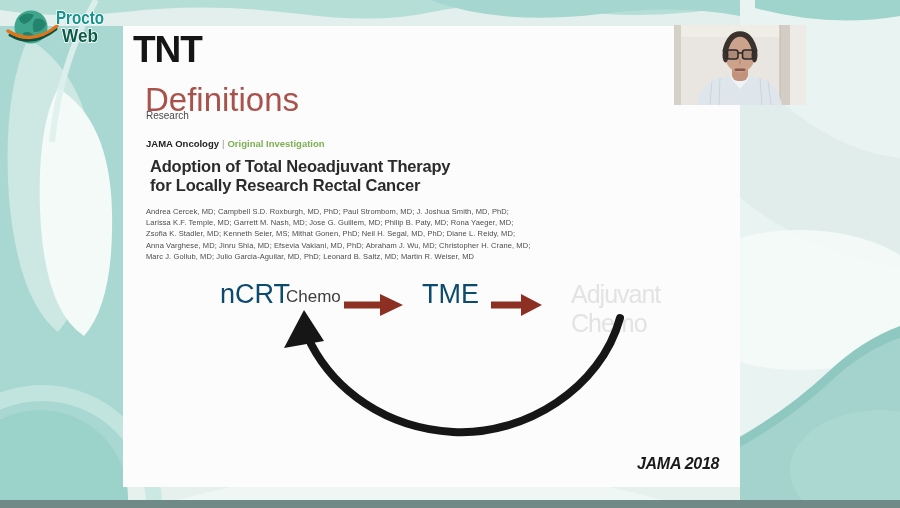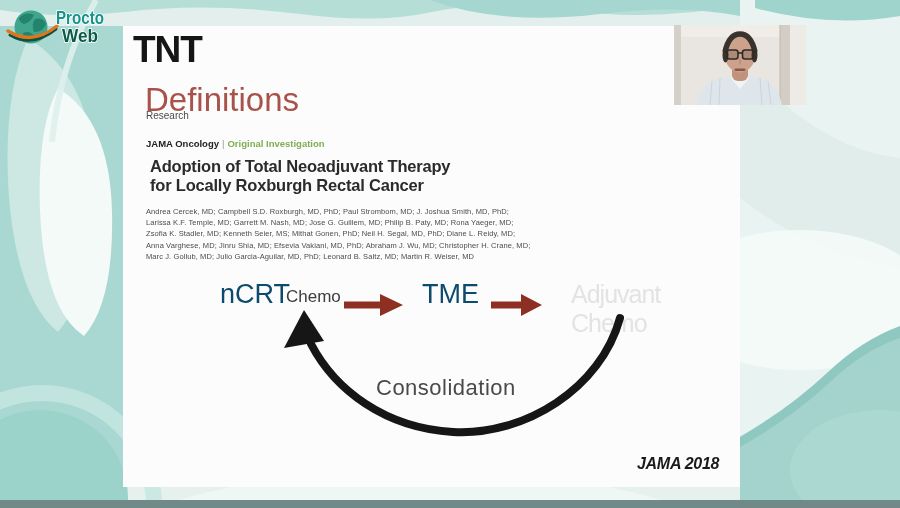--- a/index.html
+++ b/index.html
@@ -124,21 +124,21 @@
     <h2 class="slide-subtitle">Definitions</h2>
 
     <div class="kicker">Research</div>
 
     <div class="journal-line">
       <span class="journal">JAMA Oncology</span><span class="sep">|</span><span class="article-type">Original Investigation</span>
     </div>
 
     <p class="paper-title">
       <span>Adoption of Total Neoadjuvant Therapy</span><br>
-      <span>for Locally Roxburgh Rectal Cancer</span>
+      <span>for Locally Research Rectal Cancer</span>
     </p>
 
     <div class="authors">
       <div>Andrea Cercek, MD; Campbell S.D. Roxburgh, MD, PhD; Paul Strombom, MD; J. Joshua Smith, MD, PhD;</div>
       <div>Larissa K.F. Temple, MD; Garrett M. Nash, MD; Jose G. Guillem, MD; Philip B. Paty, MD; Rona Yaeger, MD;</div>
       <div>Zsofia K. Stadler, MD; Kenneth Seier, MS; Mithat Gonen, PhD; Neil H. Segal, MD, PhD; Diane L. Reidy, MD;</div>
       <div>Anna Varghese, MD; Jinru Shia, MD; Efsevia Vakiani, MD, PhD; Abraham J. Wu, MD; Christopher H. Crane, MD;</div>
       <div>Marc J. Gollub, MD; Julio Garcia-Aguilar, MD, PhD; Leonard B. Saltz, MD; Martin R. Weiser, MD</div>
     </div>
 
@@ -151,21 +151,20 @@
     <svg class="arrow2" width="52" height="24" viewBox="0 0 52 24">
       <polygon points="0,8.5 30,8.5 30,1 51,12 30,23 30,15.5 0,15.5" style="fill:var(--accent-arrow,#8e2f23)"></polygon>
     </svg>
     <span class="step step-adj">Adjuvant Chemo</span>
 
     <svg class="curve-svg" width="617" height="461" viewBox="0 0 617 461">
       <path d="M 497 292 C 478 362, 402 410, 330 406 C 262 402 212 364 188 318" fill="none" style="stroke:var(--curve-black,#161616)" stroke-width="8" stroke-linecap="round"></path>
       <polygon points="181,284 161,322 201,315" style="fill:var(--curve-black,#161616)"></polygon>
     </svg>
 
-    <span class="loop-label">Consolidation</span>
 
     <span class="citation">JAMA 2018</span>
   </div>
 
   <div class="webcam">
     <svg width="132" height="80" viewBox="0 0 132 80">
       <rect width="132" height="80" fill="#e9e6e1"></rect>
       <rect width="132" height="12" fill="#f1efe9" opacity="0.8"></rect>
       <rect x="0" width="7" height="80" fill="#d5d0c8"></rect>
       <rect x="106" width="10" height="80" fill="#d3cdc5"></rect>

